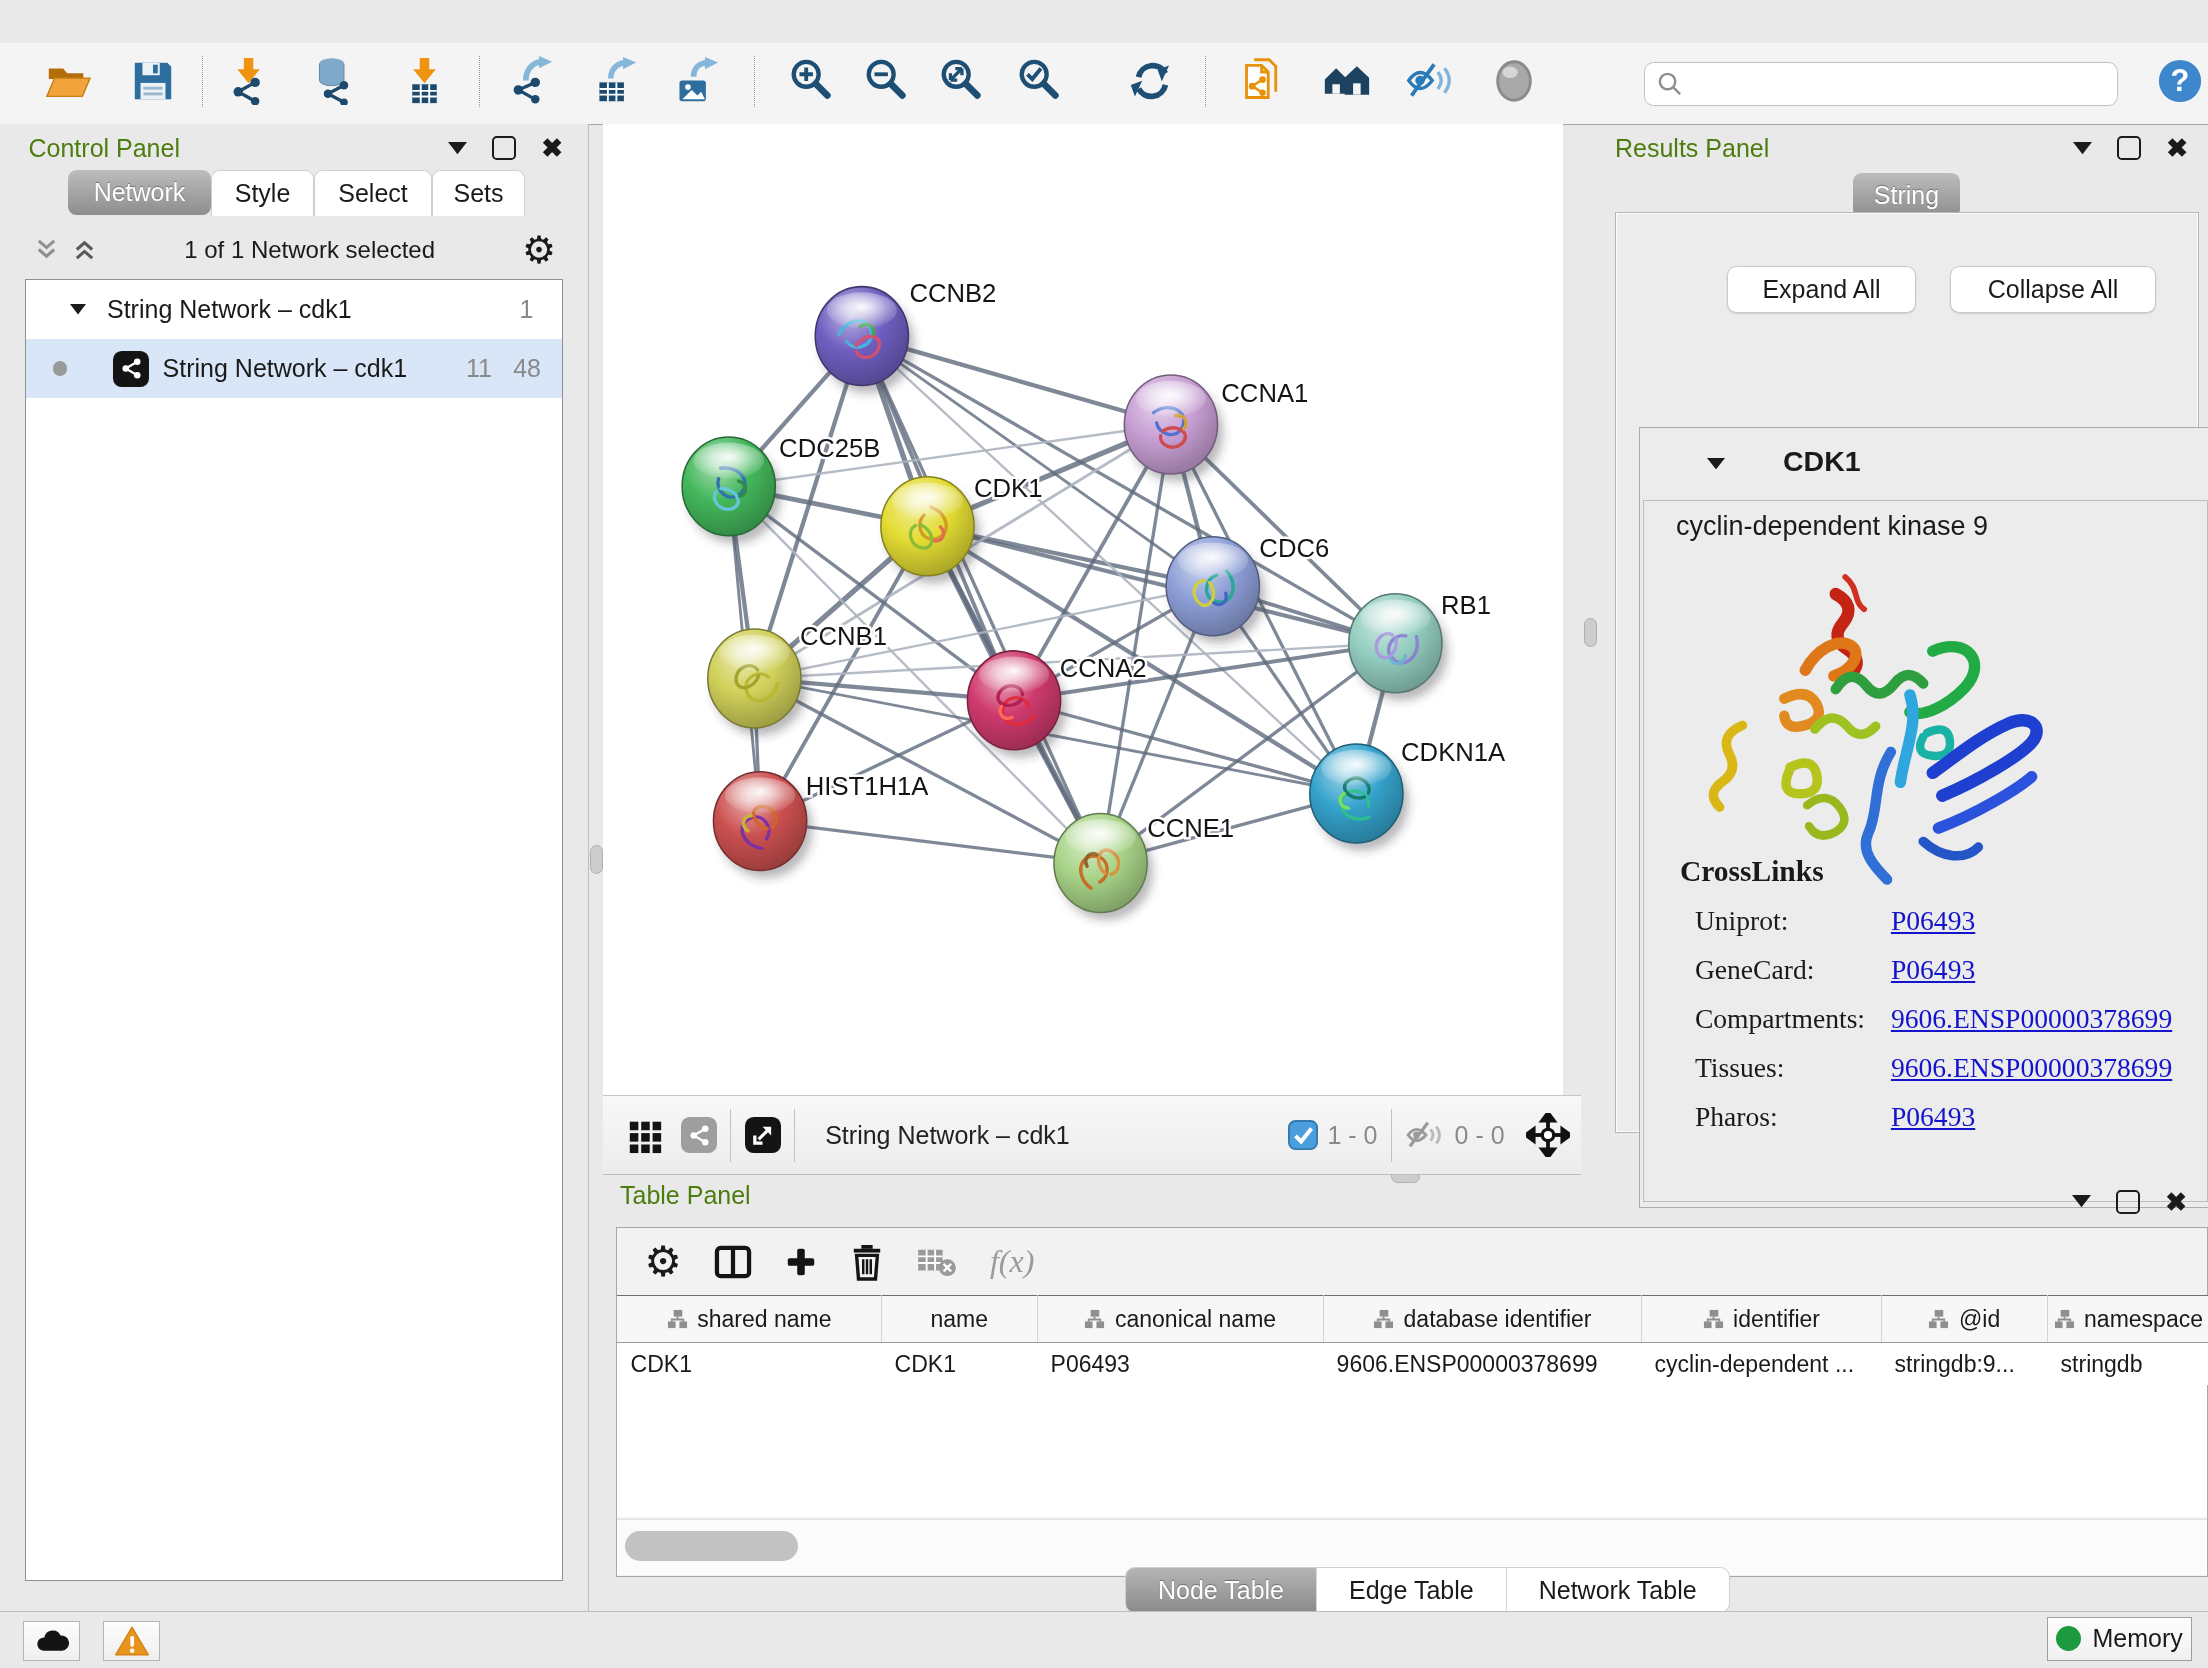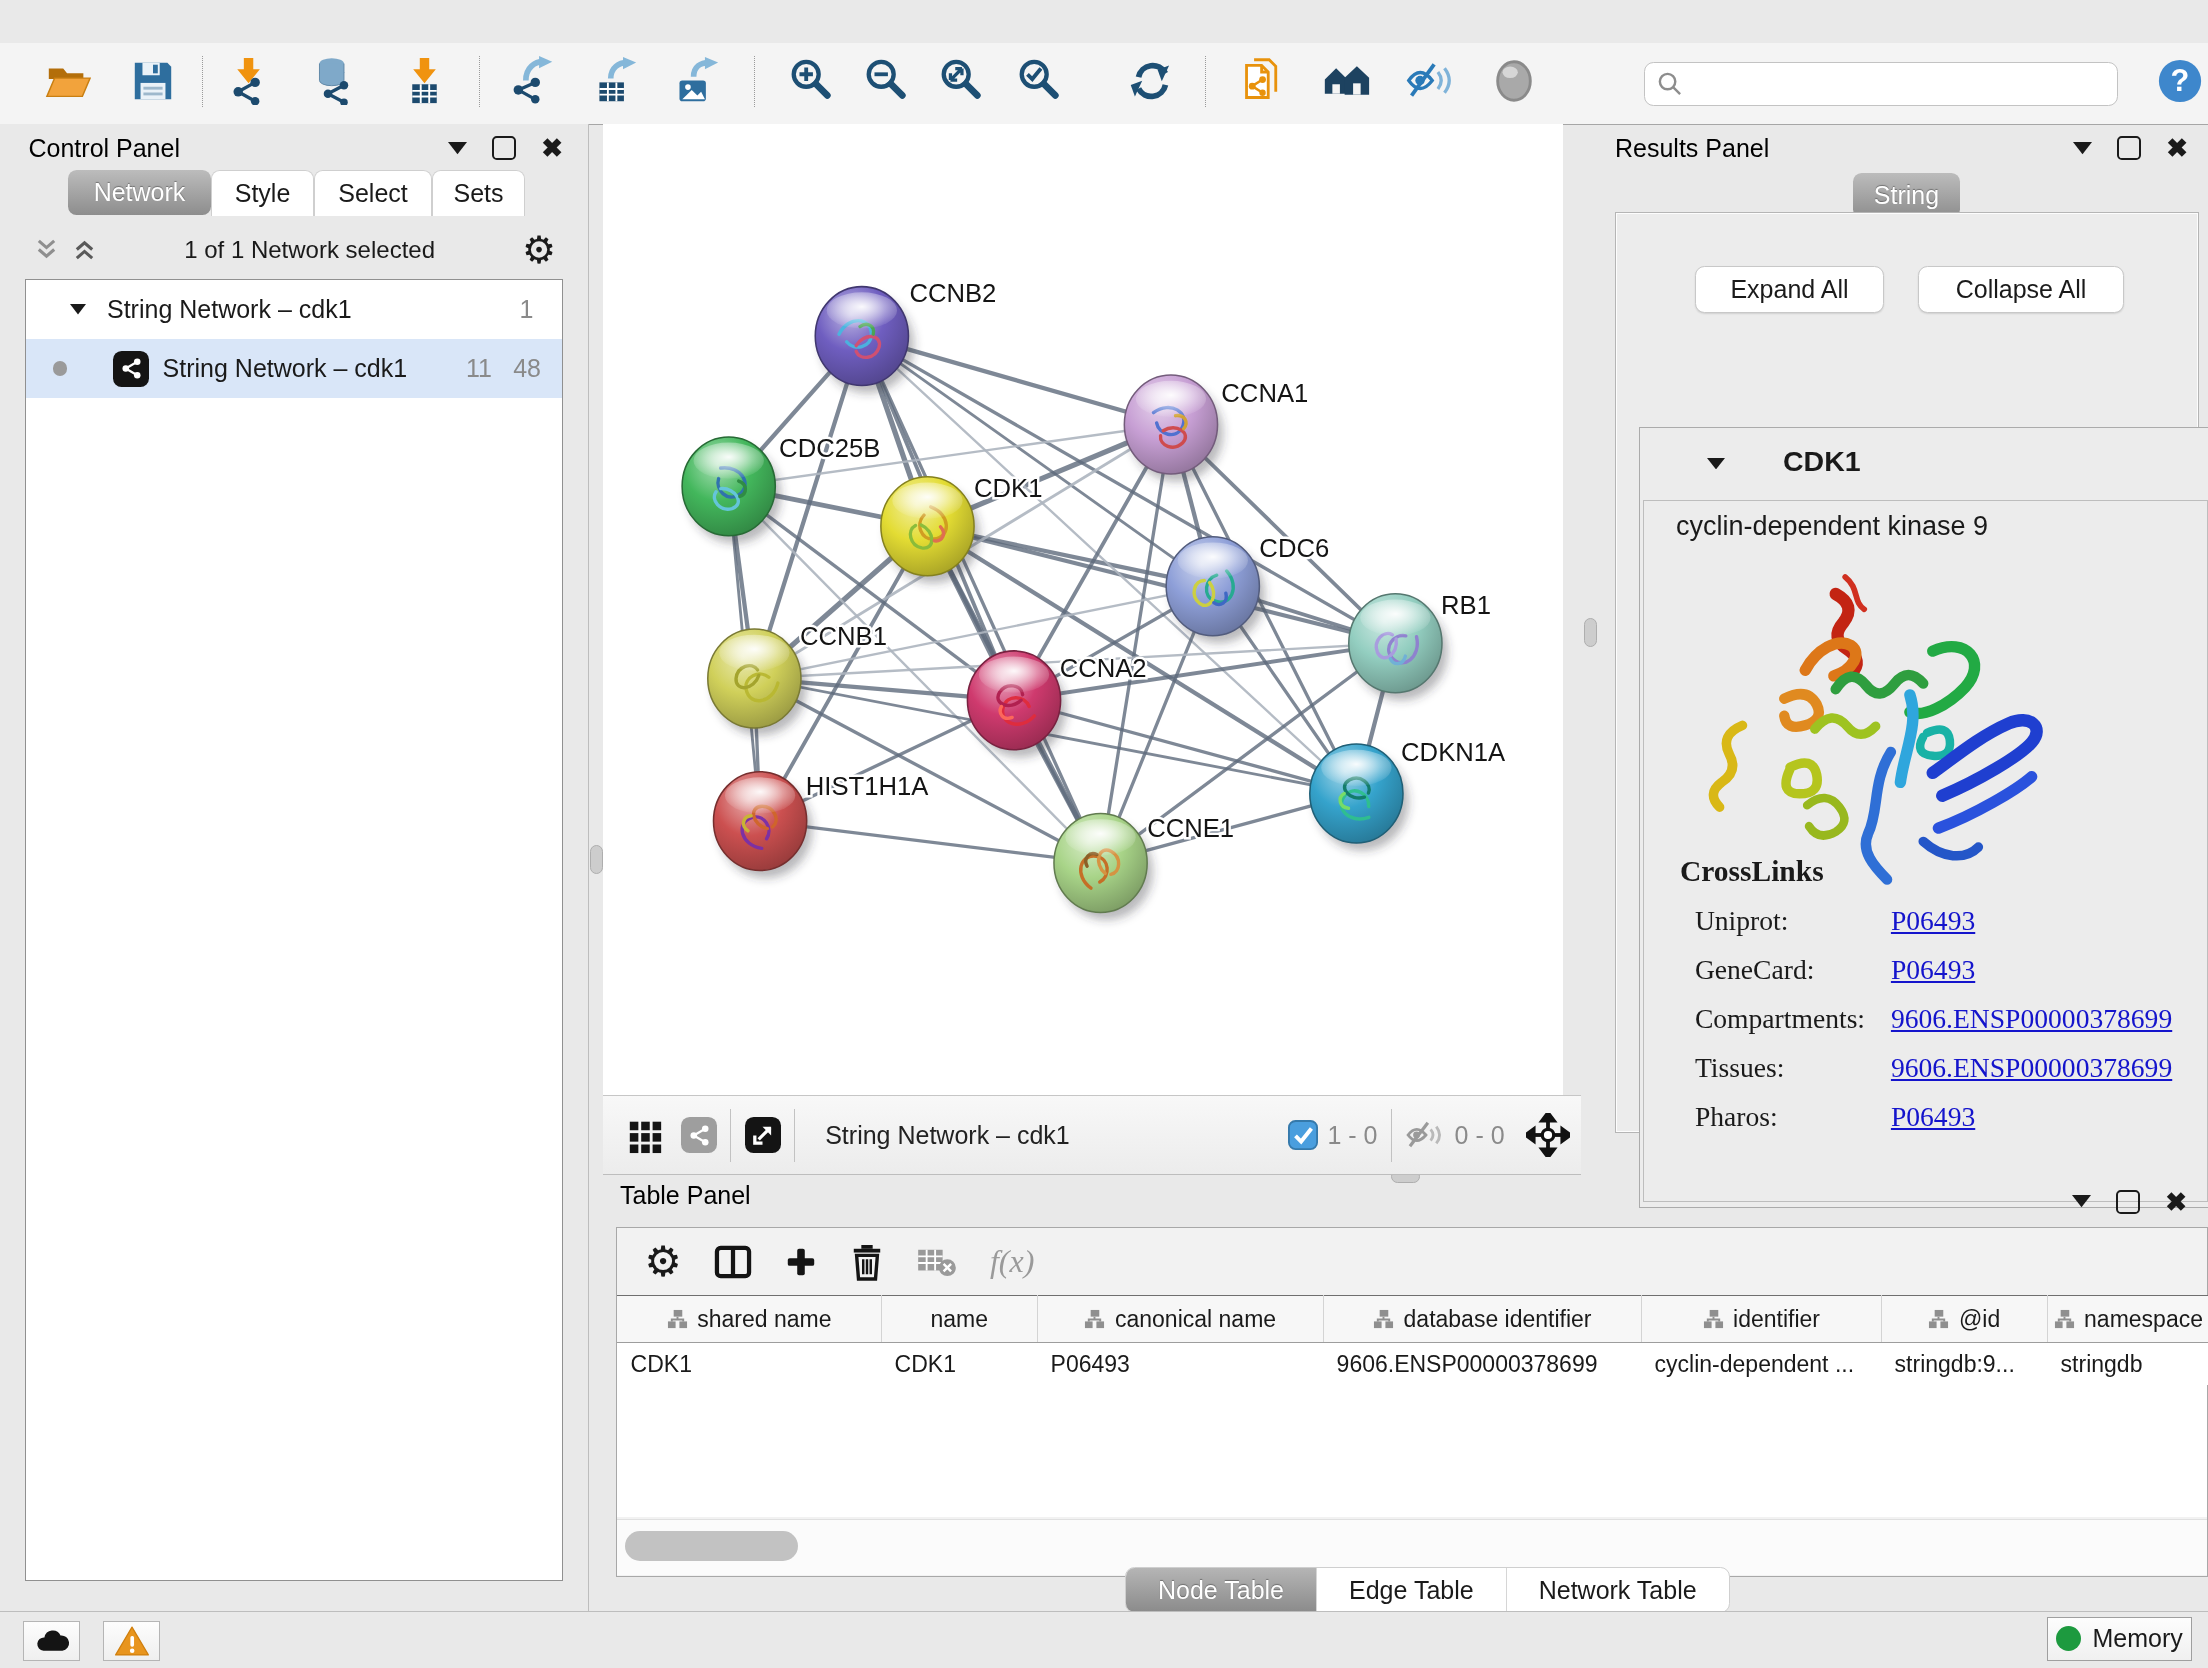--- a/index.html
+++ b/index.html
@@ -14,21 +14,21 @@
   
   .toolbar{position:absolute;left:0;top:43px;width:2208px;height:81px;background:#f4f4f4;
     border-bottom:1px solid #a6a6a6;}
   .tbtn{position:absolute;top:13.3px;width:49px;height:49px;display:flex;align-items:center;justify-content:center;}
   .tsep{position:absolute;top:13.3px;height:51px;border-left:1.9px dotted #9a9a9a;}
   .searchbox{position:absolute;left:1644px;top:19px;width:474px;height:44px;background:#fff;
     border:1px solid #c3c3c3;border-radius:9.5px;display:flex;align-items:center;padding-left:11.4px;box-sizing:border-box;}
   .searchbox input{border:none;outline:none;font-size:23px;width:399px;background:transparent;
     font-family:"Liberation Sans",sans-serif;}
   
-  .panel-title{font-size:25px;color:#000000;}
+  .panel-title{font-size:25px;color:#4d7c0f;}
   .winbtns{position:absolute;display:flex;align-items:center;gap:25px;}
   .wb-box{width:20px;height:20px;border:2.9px solid #1a1a1a;border-radius:4.8px;}
   .wb-x{font-size:26px;font-weight:bold;color:#1a1a1a;line-height:1;}
   .tab{height:45px;display:flex;align-items:center;justify-content:center;font-size:25px;
        background:#fff;border:1px solid #cfcfcf;border-bottom:none;border-radius:8.6px 8.6px 0 0;color:#1a1a1a;}
   .tab.active{background:linear-gradient(#bcbcbc,#8d8d8d);color:#fff;border:none;
        border-radius:8.6px;text-shadow:0 -1px 1px rgba(0,0,0,.35);}
   
   .control-panel{position:absolute;left:0;top:124px;width:588px;height:1488px;background:#e9e9e9;
     border-right:1px solid #bdbdbd;}
@@ -47,21 +47,21 @@
     background:linear-gradient(#f8f8f8,#ececec);border-top:1px solid #c6c6c6;border-bottom:1px solid #bdbdbd;
     display:flex;align-items:center;}
   .nb-sep{height:53px;border-left:1px solid #c2c2c2;margin:0 13.3px;}
   .nb-title{font-size:25px;margin-left:17px;color:#222;}
   .nb-count{font-size:25px;color:#8a8a8a;margin-left:9.5px;}
   
   .results-panel{position:absolute;left:1598px;top:124px;width:611px;height:1056px;}
   .rp-outer{position:absolute;left:17px;top:88px;width:582px;height:919px;background:#ececec;
     border:1px solid #b5b5b5;box-shadow:inset 0 0 0 1px #fdfdfd;}
   .rp-btn{position:absolute;height:45px;background:#fff;border:1px solid #c8c8c8;border-radius:9.5px;
-    font-size:25px;display:flex;align-items:center;justify-content:center;box-shadow:0 1px 1.9px rgba(0,0,0,.12);}
+    font-size:25px;display:flex;align-items:center;justify-content:center;box-shadow:0 1px 1.9px rgba(0,0,0,.12);margin-left:32px;}
   .rp-section{position:absolute;left:23px;top:214px;width:573px;height:781px;border:1px solid #ababab;
     background:#ececec;box-sizing:border-box;}
   .rp-subbox{position:absolute;left:2.9px;top:72px;width:565px;height:702px;border:1px solid #bdbdbd;
     background:#ececec;box-sizing:border-box;}
   .crosslinks{position:absolute;left:36px;top:354px;font-family:"Liberation Serif","DejaVu Serif",serif;}
   .cl-title{font-size:29.5px;font-weight:bold;}
   .cl-row{display:flex;margin-top:17px;}
   .cl-label{width:196px;font-size:27.6px;}
   .cl-value{font-size:27.6px;color:#1414cc;text-decoration:underline;}
   

